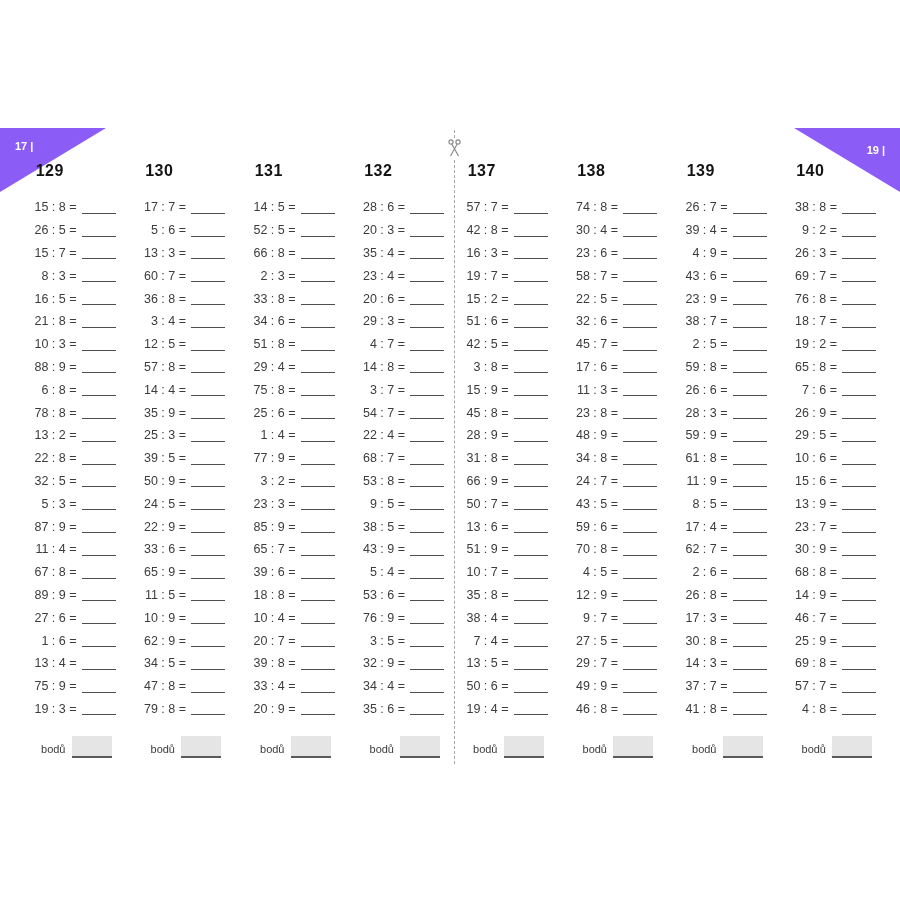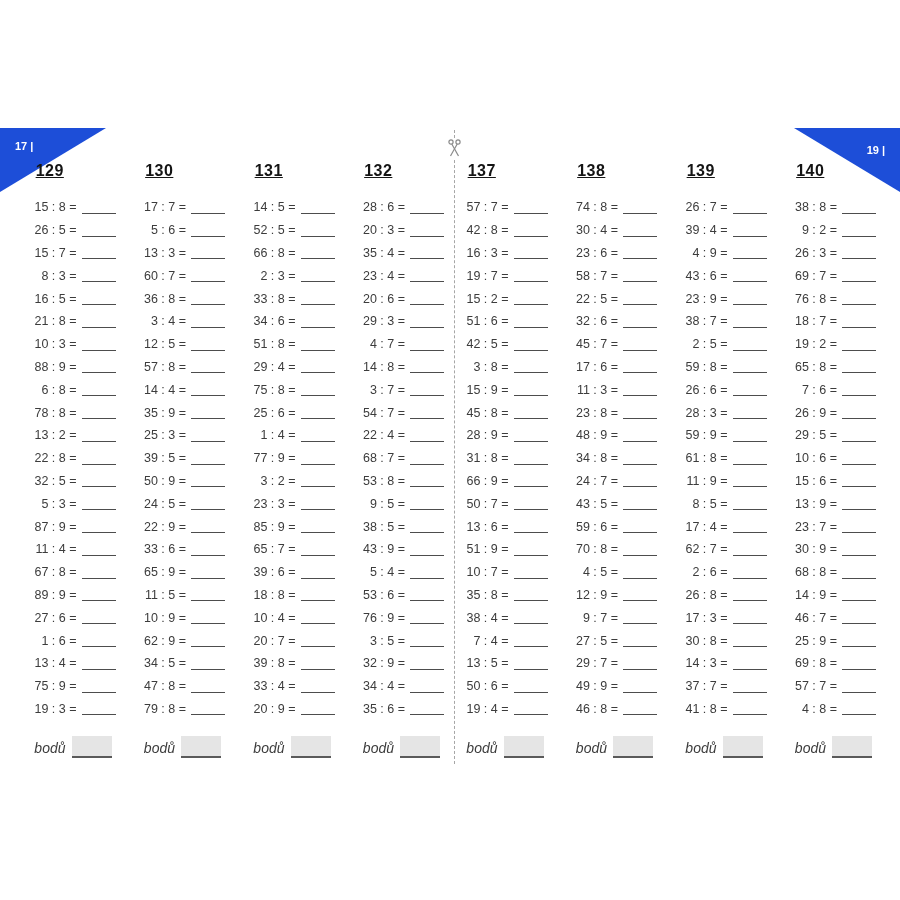--- a/index.html
+++ b/index.html
@@ -1,41 +1,41 @@
 <!DOCTYPE html>
 <html><head>
 <meta charset="utf-8">
 <style>
   html,body { margin:0; padding:0; }
   body {
     width:900px; height:900px; background:#ffffff; position:relative;
     font-family:"Liberation Sans", sans-serif; overflow:hidden;
   }
-  .corner { position:absolute; width:106px; height:64px; background:#1d4ed8; top:128px; }
+  .corner { position:absolute; width:106px; height:64px; background:#8b5cf6; top:128px; }
   #corner-left  { left:0;  clip-path:polygon(0 0,100% 0,0 100%); }
   #corner-right { right:0; clip-path:polygon(0 0,100% 0,100% 100%); }
   .corner-label { position:absolute; color:#ffffff; font-weight:bold; font-size:11px; line-height:1; }
   #corner-left  .corner-label { left:15px; top:13px; }
   #corner-right .corner-label { right:15px; top:17px; }
 
   .cutline { position:absolute; left:454px; top:130px; height:634px; width:0; border-left:1px dashed #a6a6a6; }
   .scissors-wrap { position:absolute; left:446px; top:139px; width:17px; height:20px; background:#ffffff; z-index:2; text-align:center; }
 
   .page-cols { position:absolute; top:160px; width:430px; display:grid; grid-template-columns:repeat(4,1fr); column-gap:8px; }
   #left-cols  { left:14px; }
   #right-cols { left:446px; }
 
   .prob-col { display:block; }
-  .col-header { font-size:16px; font-weight:bold; color:#141414; text-align:center; padding-right:30px; line-height:22px; height:22px; margin-bottom:14px; letter-spacing:0.5px;text-decoration:underline; }
+  .col-header { font-size:16px; font-weight:bold; color:#141414; text-align:center; padding-right:30px; line-height:22px; height:22px; margin-bottom:14px; letter-spacing:0.5px; }
   .prob-row { height:22.8px; display:flex; align-items:center; justify-content:flex-end; }
   .expr { font-size:12.5px; color:#3c3c3c; white-space:pre; }
   .blank { width:34px; height:12px; border-bottom:1.6px solid #4d4d4d; margin-left:5px; flex:0 0 auto; }
 
   .points { display:flex; align-items:flex-end; justify-content:flex-end; margin-top:16px; padding-right:4px; }
-  .points-label { font-size:14px; color:#3c3c3c; margin-right:6px; line-height:1; padding-bottom:3px;font-style:italic; }
+  .points-label { font-size:11px; color:#3c3c3c; margin-right:6px; line-height:1; padding-bottom:3px; }
   .points-box { width:40px; height:20px; background:#e5e5e5; border-bottom:2px solid #5a5a5a; }
 </style>
 </head>
 <body>
 
 <div>
 
   <div id="corner-left" class="corner">
     <span class="corner-label">17 |</span>
   </div>

